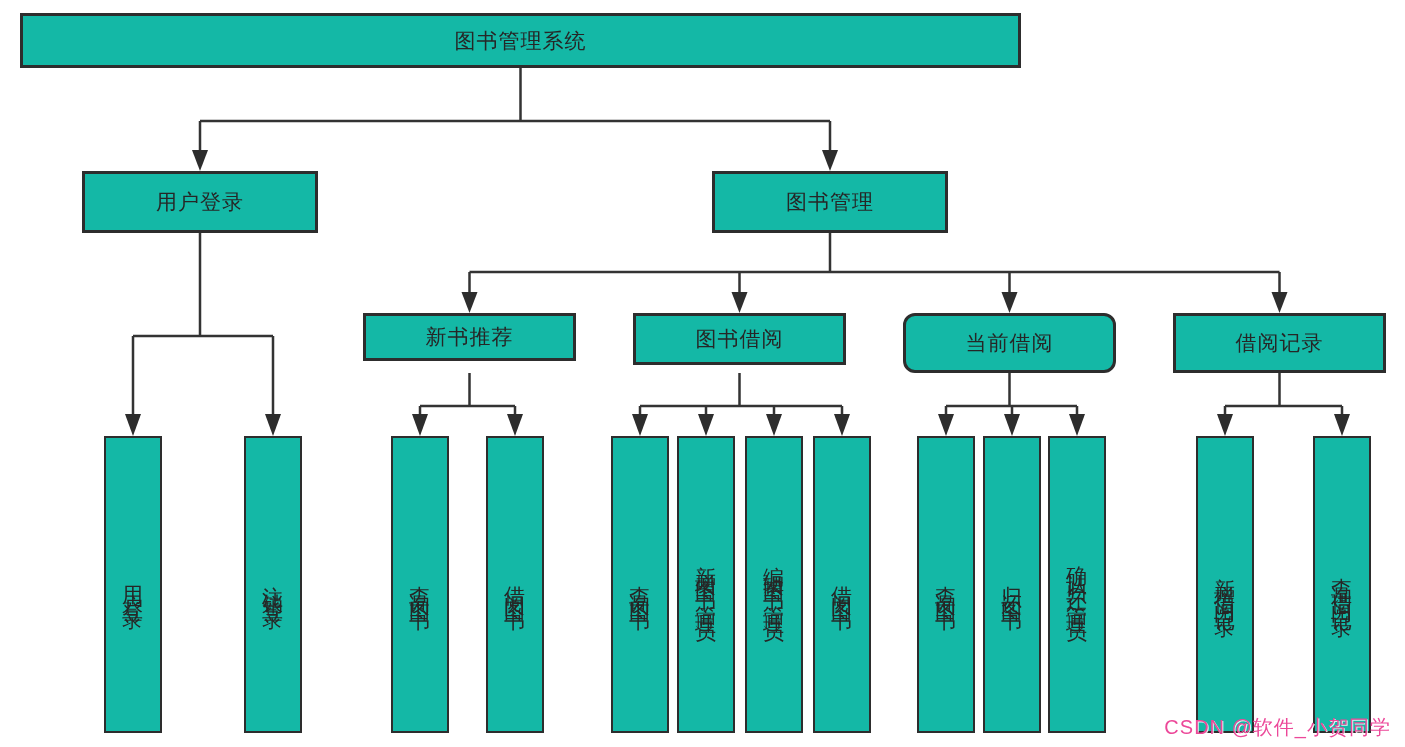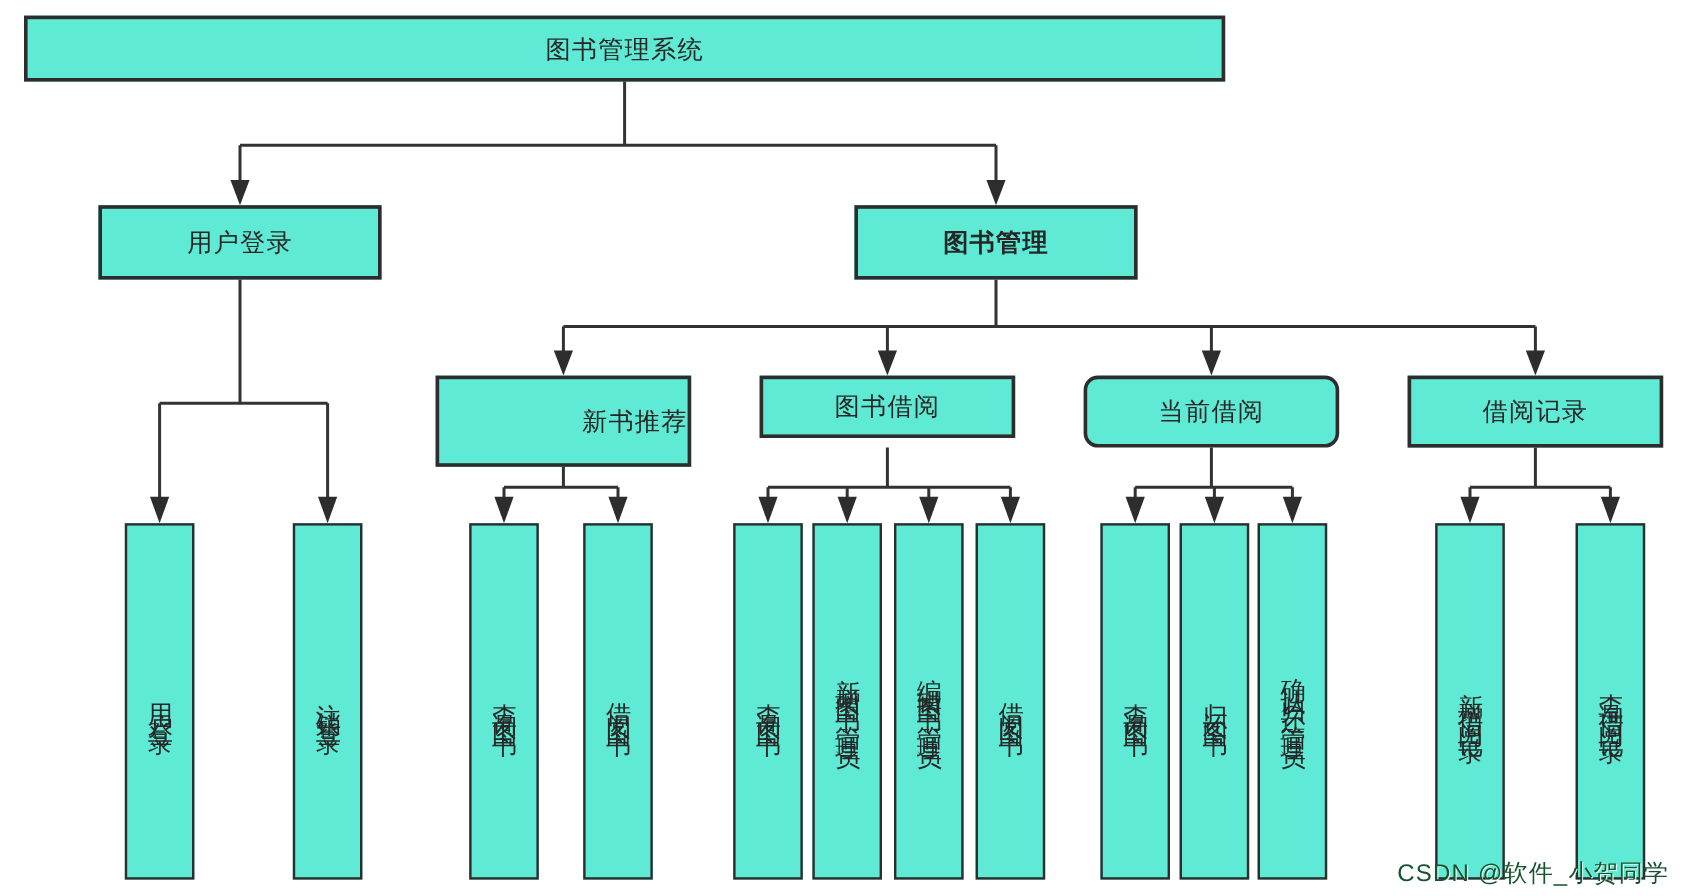--- a/index.html
+++ b/index.html
@@ -21,21 +21,21 @@
     stroke: #333333;
     stroke-width: 2.5;
     fill: none;
   }
   svg.connectors polygon {
     fill: #2d2d2d;
     stroke: none;
   }
   .box {
     position: absolute;
-    background: #5eead4;
+    background: #14b8a6;
     border: 3px solid #2d2d2d;
     box-sizing: border-box;
     display: flex;
     align-items: center;
     justify-content: center;
     z-index: 2;
     color: #262626;
   }
   .h-box {
     font-size: 21px;
@@ -52,21 +52,21 @@
     line-height: 1.1;
     letter-spacing: 8px;
     color: #262626;
   }
   .watermark {
     position: absolute;
     right: 14px;
     bottom: 6px;
     z-index: 3;
     font-size: 20px;
-    color: #14532d;
+    color: #ec4899;
     letter-spacing: 1px;
     text-shadow: 1px 1px 0 rgba(255,255,255,0.85);
     white-space: nowrap;
   }
 </style>
 </head>
 <body>
 
 <div class="canvas">
 
@@ -120,25 +120,25 @@
     </g>
   </svg>
 
   <div class="box h-box" style="left:20px; top:13px; width:1001px; height:55px;">
     <span>图书管理系统</span>
   </div>
 
   <div class="box h-box" style="left:82px; top:171px; width:236px; height:62px;">
     <span>用户登录</span>
   </div>
-  <div class="box h-box" style="left:712px; top:171px; width:236px; height:62px;font-weight:bold;">
+  <div class="box h-box" style="left:712px; top:171px; width:236px; height:62px;">
     <span>图书管理</span>
   </div>
 
-  <div class="box h-box" style="left:363px; top:313px; width:213px; height:76px;justify-content:flex-end;">
+  <div class="box h-box" style="left:363px; top:313px; width:213px; height:48px;">
     <span>新书推荐</span>
   </div>
   <div class="box h-box" style="left:633px; top:313px; width:213px; height:52px;">
     <span>图书借阅</span>
   </div>
   <div class="box h-box" style="left:903px; top:313px; width:213px; height:60px;border-radius:12px;">
     <span>当前借阅</span>
   </div>
   <div class="box h-box" style="left:1173px; top:313px; width:213px; height:60px;">
     <span>借阅记录</span>

